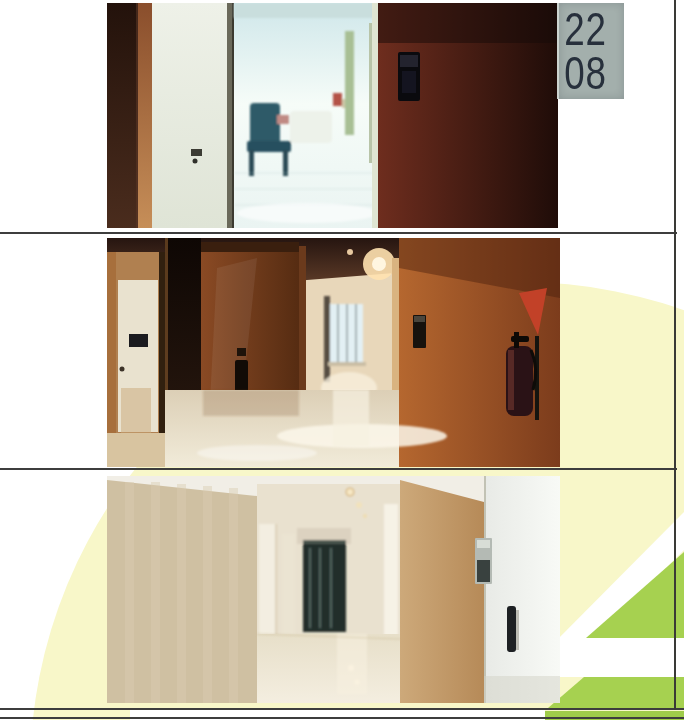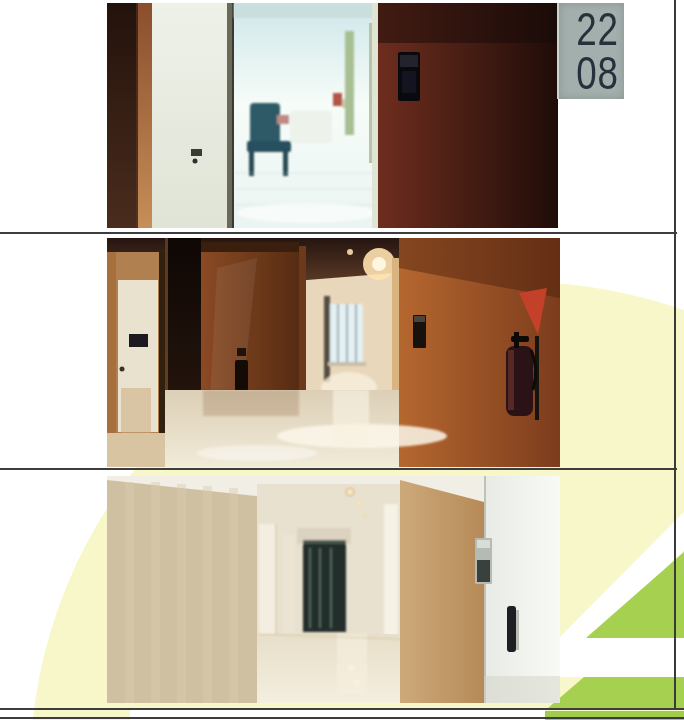--- a/index.html
+++ b/index.html
@@ -8,21 +8,21 @@
   .page{position:absolute;inset:0;width:684px;height:720px;}
   .bg{position:absolute;left:0;top:0;z-index:0;}
   figure.photo{position:absolute;margin:0;padding:0;z-index:2;overflow:hidden;}
   figure.photo svg{display:block;width:100%;height:100%;}
   .p1{left:107px;top:3px;width:451px;height:225px;}
   .p2{left:107px;top:238px;width:453px;height:229px;}
   .p3{left:107px;top:476px;width:453px;height:227px;}
   .sign{position:absolute;left:557px;top:3px;width:65px;height:96px;z-index:2;
         background:#a3afac;border-left:2px solid #ccd4d0;
         box-shadow:inset 0 0 8px rgba(20,30,40,.18);
-        display:flex;flex-direction:column;align-items:flex-end;justify-content:center;}
+        display:flex;flex-direction:column;align-items:flex-start;justify-content:center;}
   .sign span{font-size:46px;line-height:44px;font-weight:400;color:#27303c;
         transform:scaleX(.8);letter-spacing:1px;display:block;}
   .hline{position:absolute;left:0;height:2px;background:#3d3d3d;z-index:3;}
   .l1{top:232px;width:677px;}
   .l2{top:468px;width:677px;}
   .l3{top:708px;width:684px;}
   .l4{top:717px;width:684px;}
   .vline{position:absolute;left:674px;top:0;width:2px;height:710px;background:#3a3a36;z-index:3;}
 </style>
 </head>

